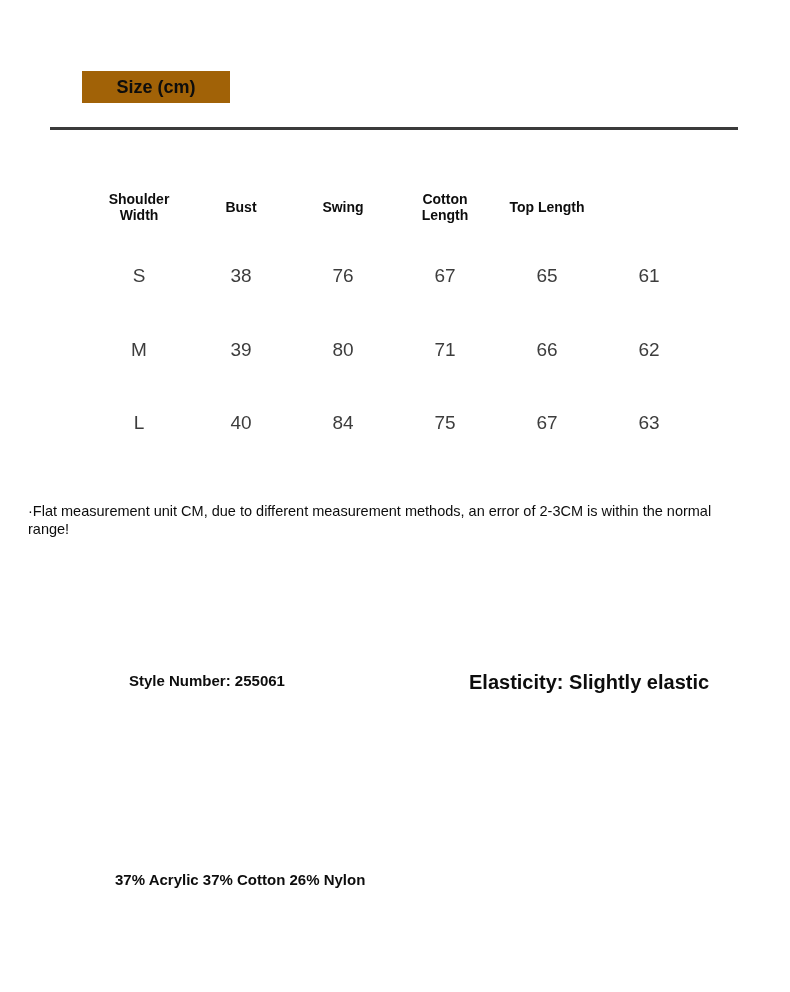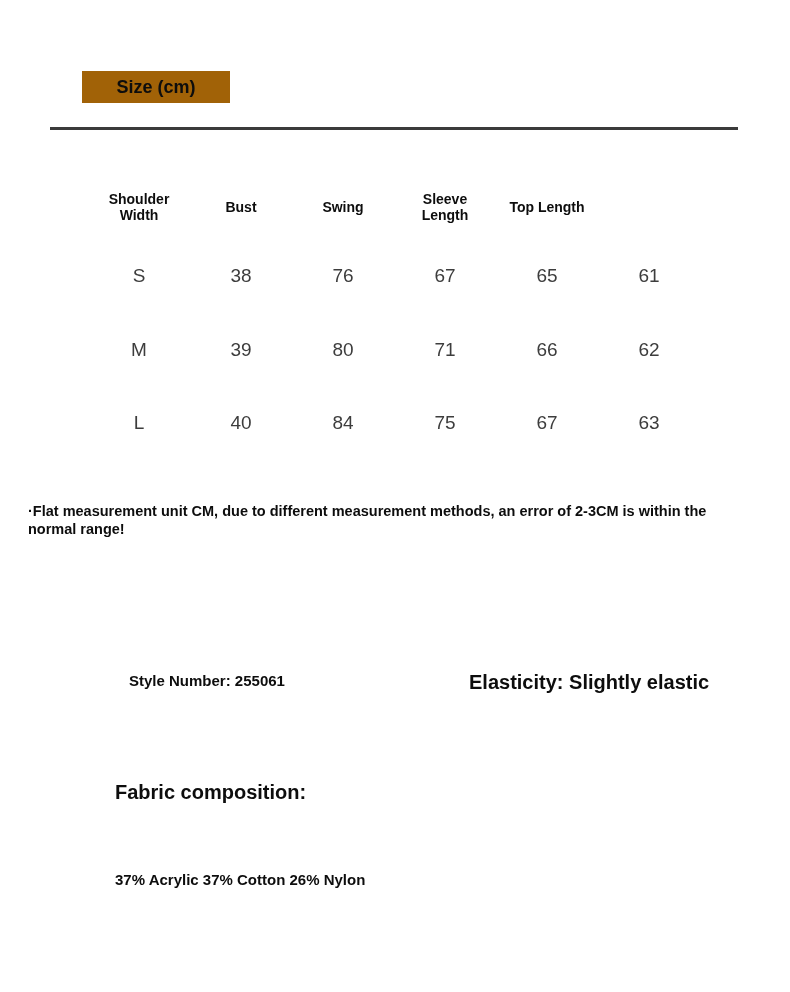--- a/index.html
+++ b/index.html
@@ -86,21 +86,21 @@
 
   
   .note {
     position: absolute;
     left: 28px;
     top: 503px;
     width: 692px;
     margin: 0;
     font-size: 14.5px;
     line-height: 17.5px;
-    font-weight: 700;
+    font-weight: 400;
     color: #0d0d0d;
   }
 
   
   .style-number {
     position: absolute;
     left: 129px;
     top: 672px;
     font-size: 15px;
     font-weight: 700;
@@ -152,21 +152,21 @@
       <div class="t-cell">
           <span class="wrap">Shoulder Width</span>
         </div>
       <div class="t-cell">
           <span>Bust</span>
         </div>
       <div class="t-cell">
           <span>Swing</span>
         </div>
       <div class="t-cell">
-          <span class="wrap">Sleeve Length</span>
+          <span class="wrap">Cotton Length</span>
         </div>
       <div class="t-cell">
           <span>Top Length</span>
         </div>
     </div>
 
     <div class="t-row r1">
       <div class="t-cell">
           <span>S</span>
         </div>
@@ -229,16 +229,15 @@
         </div>
     </div>
 
   </div>
 
   <p class="note">·Flat measurement unit CM, due to different measurement methods, an error of 2-3CM is within the normal range!</p>
 
   <div class="style-number">Style Number: 255061</div>
   <div class="elasticity">Elasticity: Slightly elastic</div>
 
-  <h2 class="fabric-heading">Fabric composition:</h2>
   <div class="fabric-comp">37% Acrylic 37% Cotton 26% Nylon</div>
 
 </div>
 
 </body></html>

